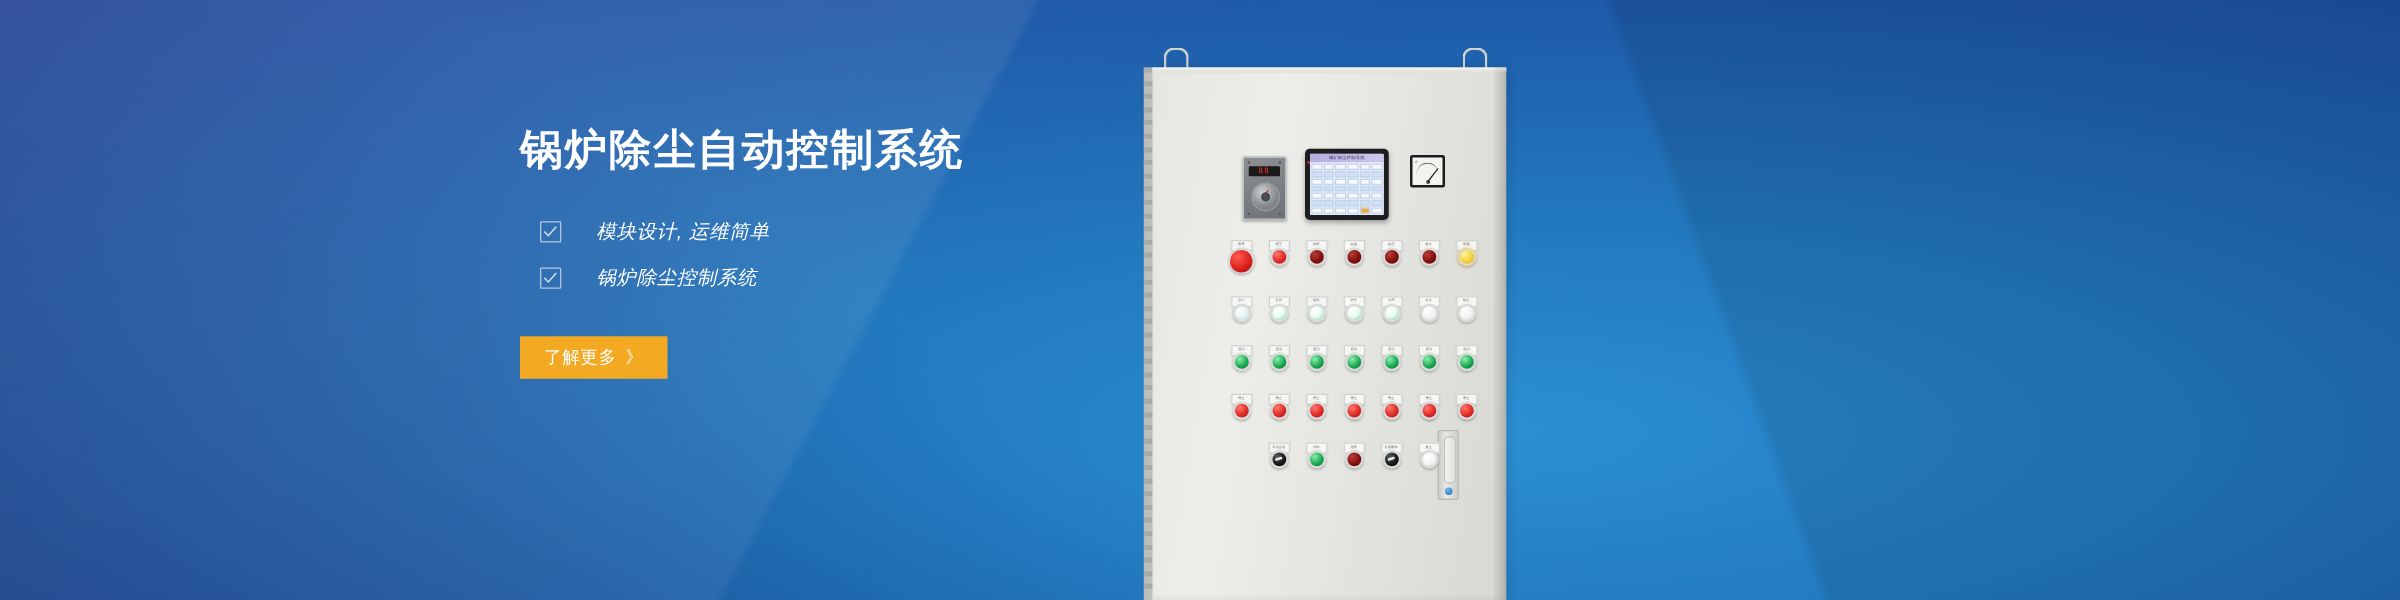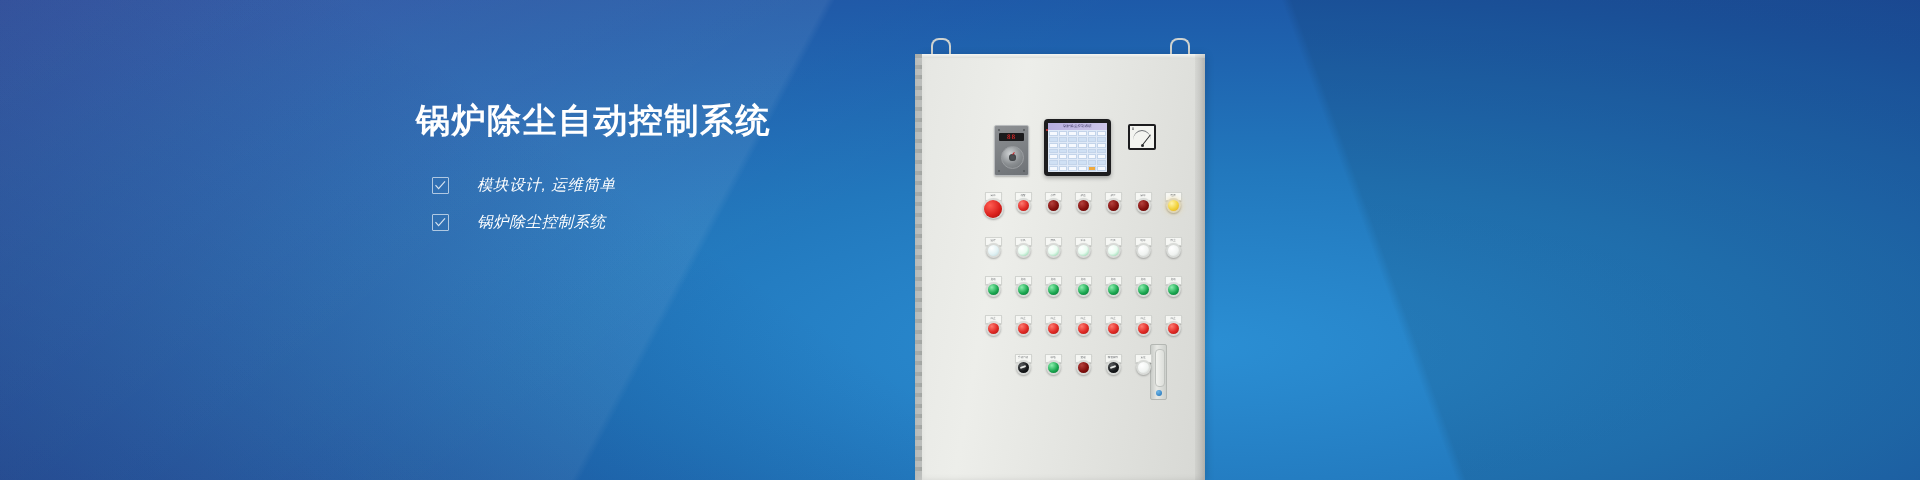--- a/index.html
+++ b/index.html
@@ -188,20 +188,24 @@
       <li class="bullet">
         <span class="chk">
           <svg width="13" height="11" viewBox="0 0 13 11">
               <path d="M1.5 5.2 L4.6 8.6 L11 1.4" fill="none" stroke="rgba(255,255,255,.8)" stroke-width="1.2"></path>
             </svg>
         </span>
         <span class="bullet-label">锅炉除尘控制系统</span>
       </li>
     </ul>
 
+    <button class="cta">
+      <span>了解更多</span>
+      <span class="chev">》</span>
+    </button>
   </div>
 
   <div class="cabinet-wrap">
     <span class="eye l"></span>
     <span class="eye r"></span>
 
     <div class="hinge-col" id="hinge">
         <span class="tooth" style="top: 0px;"></span>
         <span class="tooth" style="top: 10.6px;"></span>
         <span class="tooth" style="top: 21.2px;"></span>

